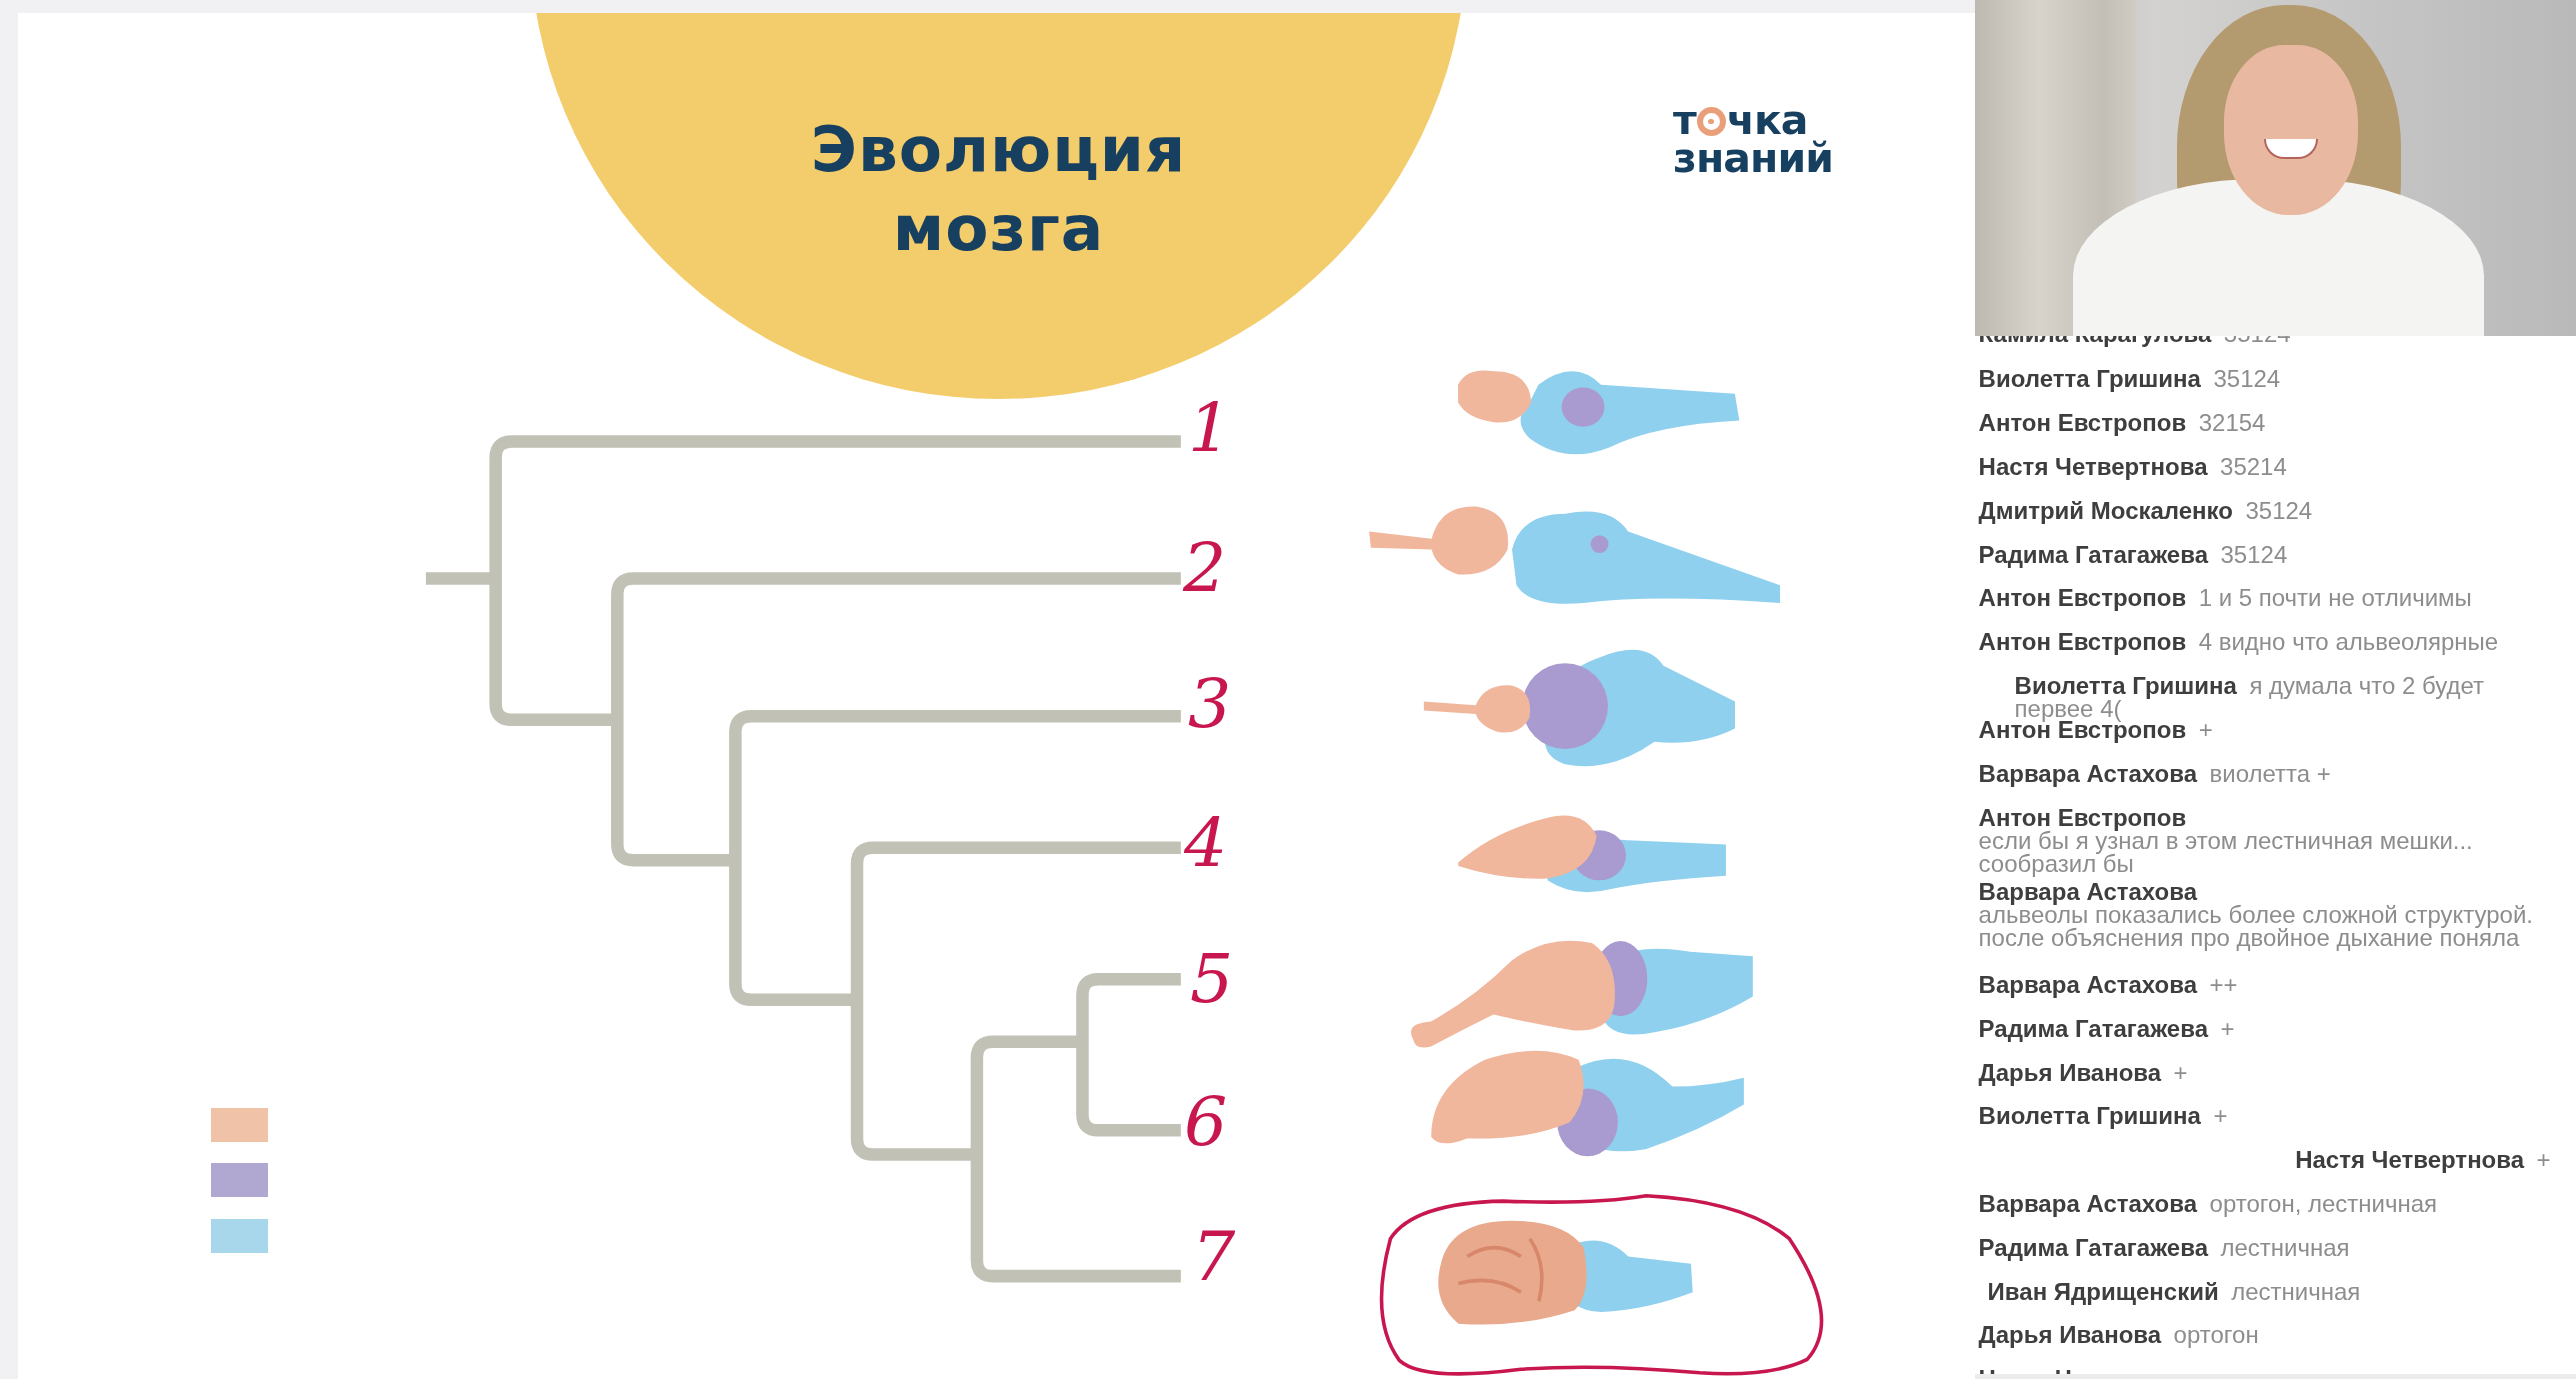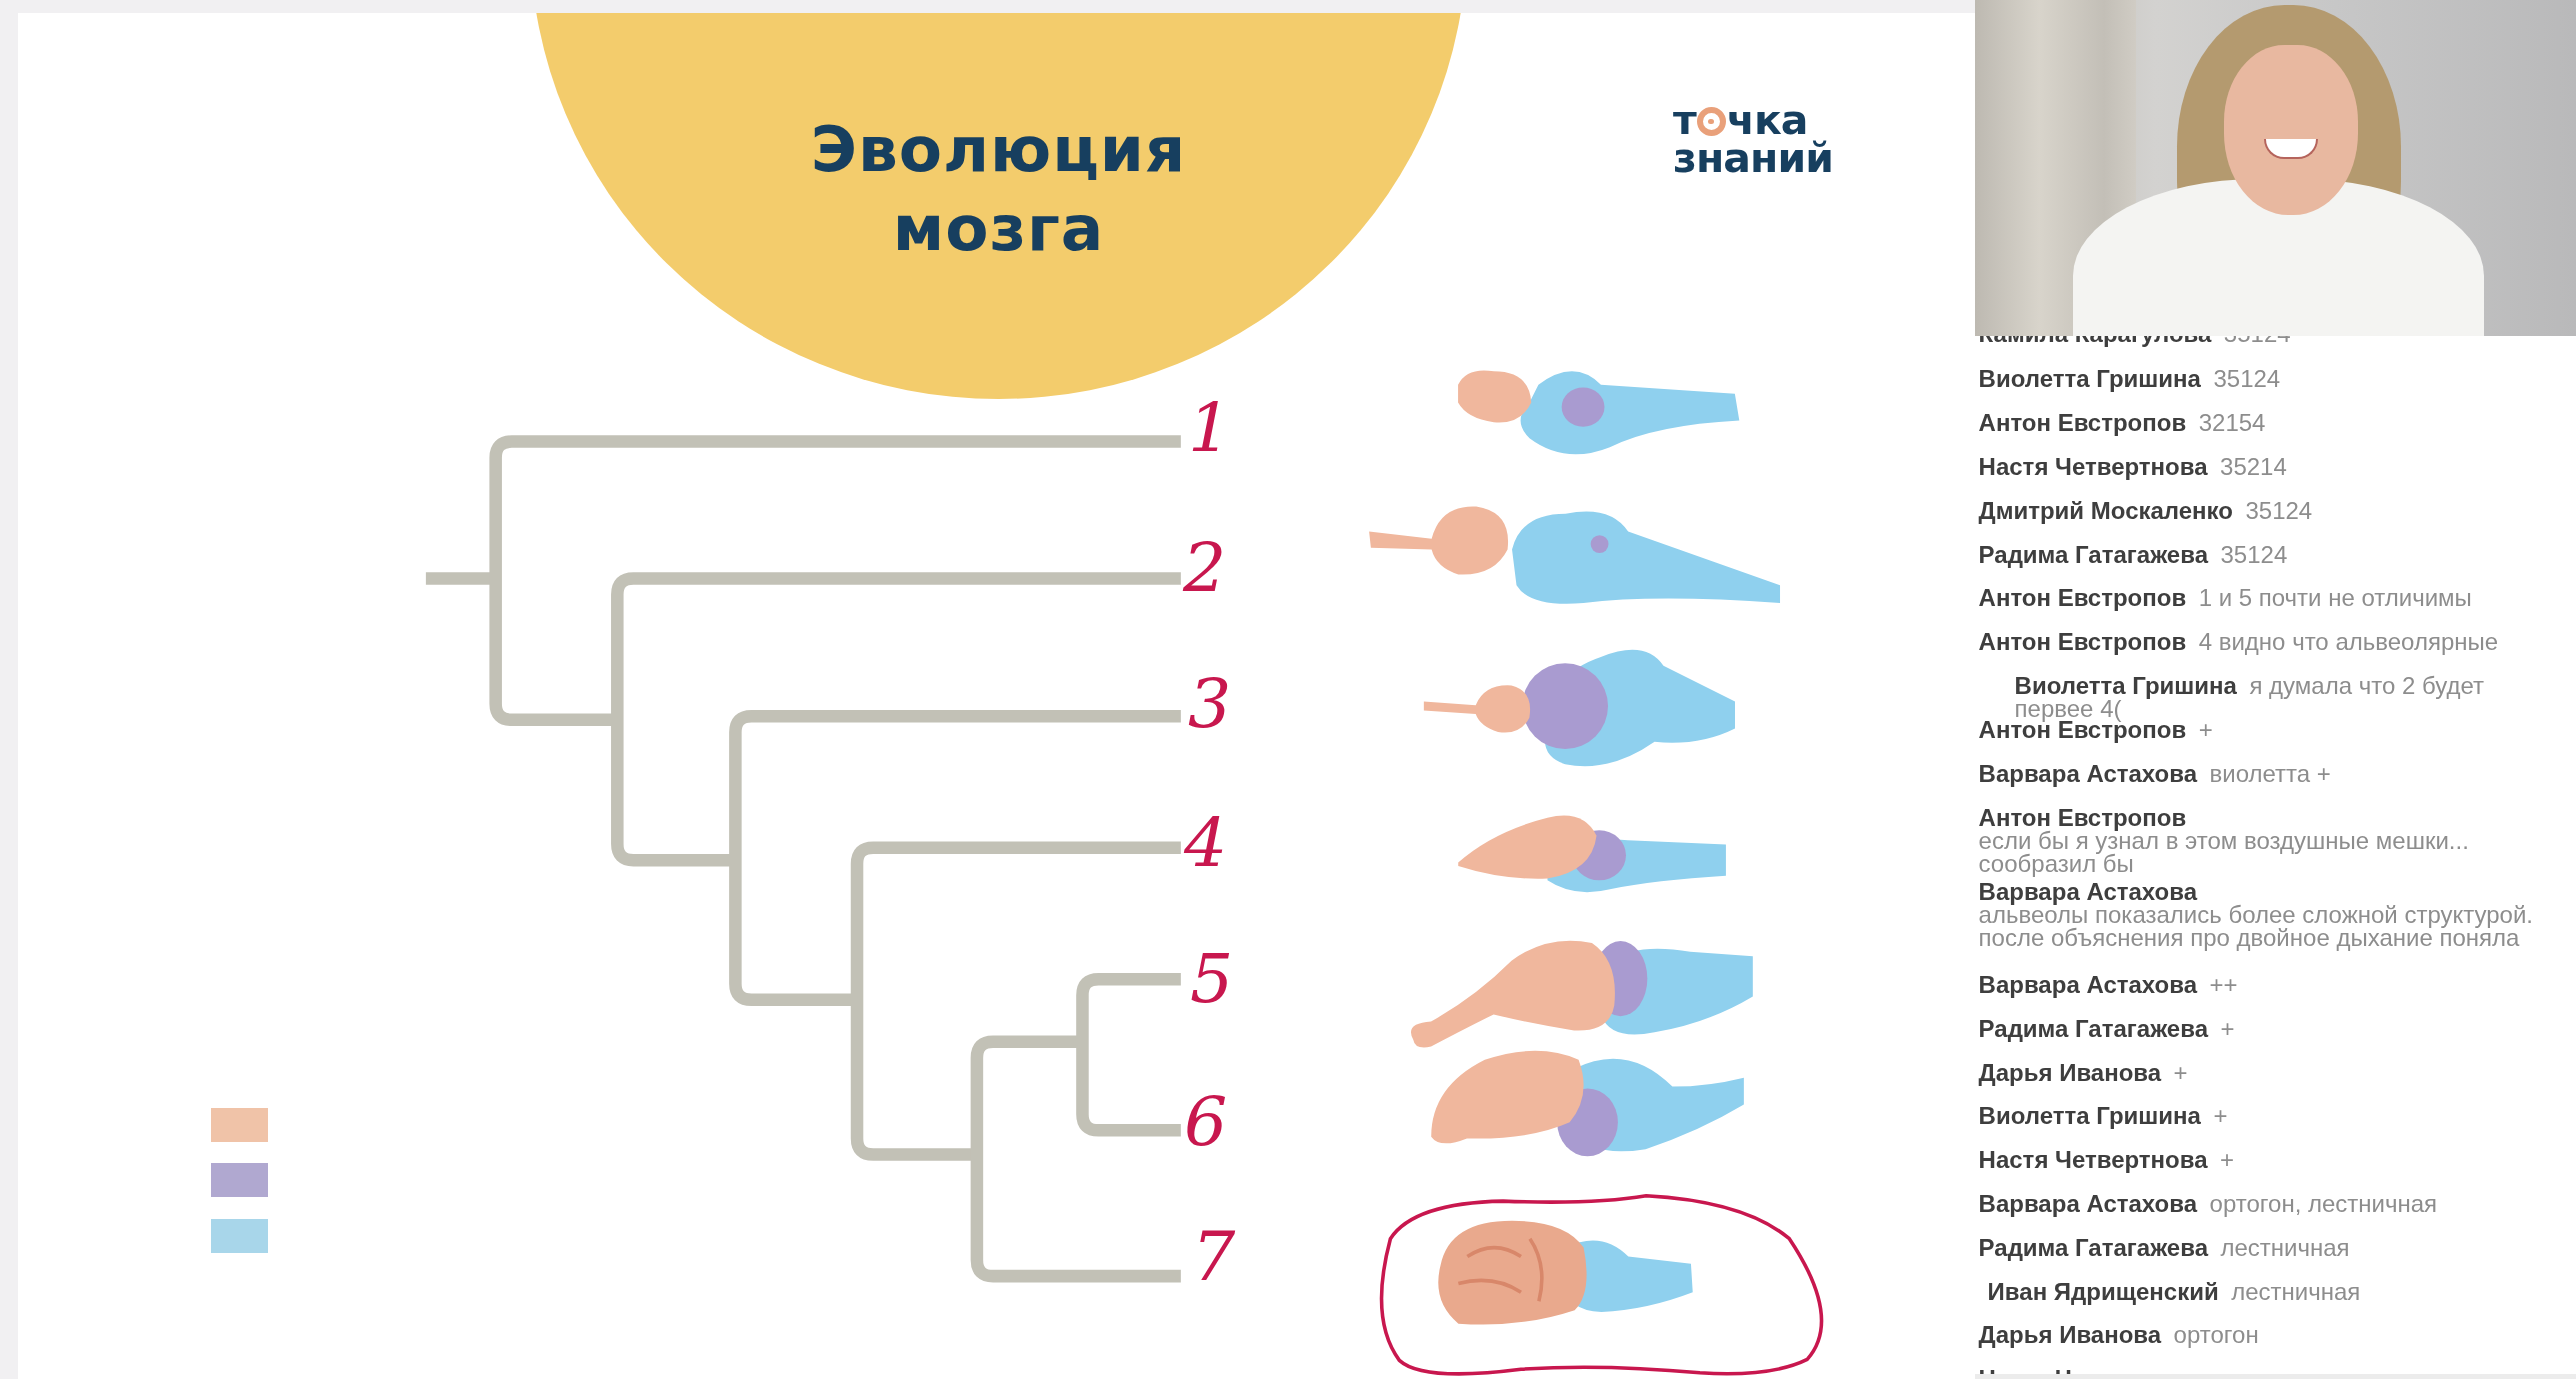--- a/index.html
+++ b/index.html
@@ -141,27 +141,27 @@
       <div class="chat-msg" style="top: 31px;"><span class="chat-author">Виолетта Гришина</span><span class="chat-text">35124</span></div>
       <div class="chat-msg" style="top: 75px;"><span class="chat-author">Антон Евстропов</span><span class="chat-text">32154</span></div>
       <div class="chat-msg" style="top: 119px;"><span class="chat-author">Настя Четвертнова</span><span class="chat-text">35214</span></div>
       <div class="chat-msg" style="top: 163px;"><span class="chat-author">Дмитрий Москаленко</span><span class="chat-text">35124</span></div>
       <div class="chat-msg" style="top: 207px;"><span class="chat-author">Радима Гатагажева</span><span class="chat-text">35124</span></div>
       <div class="chat-msg" style="top: 250px;"><span class="chat-author">Антон Евстропов</span><span class="chat-text">1 и 5 почти не отличимы</span></div>
       <div class="chat-msg" style="top: 294px;"><span class="chat-author">Антон Евстропов</span><span class="chat-text">4 видно что альвеолярные</span></div>
       <div class="chat-msg" style="top: 338px; padding-left: 36px;"><span class="chat-author">Виолетта Гришина</span><span class="chat-text">я думала что 2 будет первее 4(</span></div>
       <div class="chat-msg" style="top: 382px;"><span class="chat-author">Антон Евстропов</span><span class="chat-text">+</span></div>
       <div class="chat-msg" style="top: 426px;"><span class="chat-author">Варвара Астахова</span><span class="chat-text">виолетта +</span></div>
-      <div class="chat-msg block" style="top: 470px;"><span class="chat-author">Антон Евстропов</span><span class="chat-text">если бы я узнал в этом воздушные мешки... сообразил бы</span></div>
+      <div class="chat-msg block" style="top: 470px;"><span class="chat-author">Антон Евстропов</span><span class="chat-text">если бы я узнал в этом лестничная мешки... сообразил бы</span></div>
       <div class="chat-msg block" style="top: 544px;"><span class="chat-author">Варвара Астахова</span><span class="chat-text">альвеолы показались более сложной структурой. после объяснения про двойное дыхание поняла</span></div>
       <div class="chat-msg" style="top: 637px;"><span class="chat-author">Варвара Астахова</span><span class="chat-text">++</span></div>
       <div class="chat-msg" style="top: 681px;"><span class="chat-author">Радима Гатагажева</span><span class="chat-text">+</span></div>
       <div class="chat-msg" style="top: 725px;"><span class="chat-author">Дарья Иванова</span><span class="chat-text">+</span></div>
       <div class="chat-msg" style="top: 768px;"><span class="chat-author">Виолетта Гришина</span><span class="chat-text">+</span></div>
-      <div class="chat-msg" style="top: 812px;"><span class="chat-author">Настя Четвертнова</span><span class="chat-text">+</span></div>
+      <div class="chat-msg" style="top: 812px; text-align: right;"><span class="chat-author">Настя Четвертнова</span><span class="chat-text">+</span></div>
       <div class="chat-msg" style="top: 856px;"><span class="chat-author">Варвара Астахова</span><span class="chat-text">ортогон, лестничная</span></div>
       <div class="chat-msg" style="top: 900px;"><span class="chat-author">Радима Гатагажева</span><span class="chat-text">лестничная</span></div>
       <div class="chat-msg" style="top: 944px; padding-left: 9px;"><span class="chat-author">Иван Ядрищенский</span><span class="chat-text">лестничная</span></div>
       <div class="chat-msg" style="top: 987px;"><span class="chat-author">Дарья Иванова</span><span class="chat-text">ортогон</span></div>
       <div class="chat-msg" style="top: 1031px;"><span class="chat-author">Настя Четвертнова</span><span class="chat-text">ортогон</span></div>
     </div>
   <div class="chat-bottom-bar"></div>
 </div>
 
 

